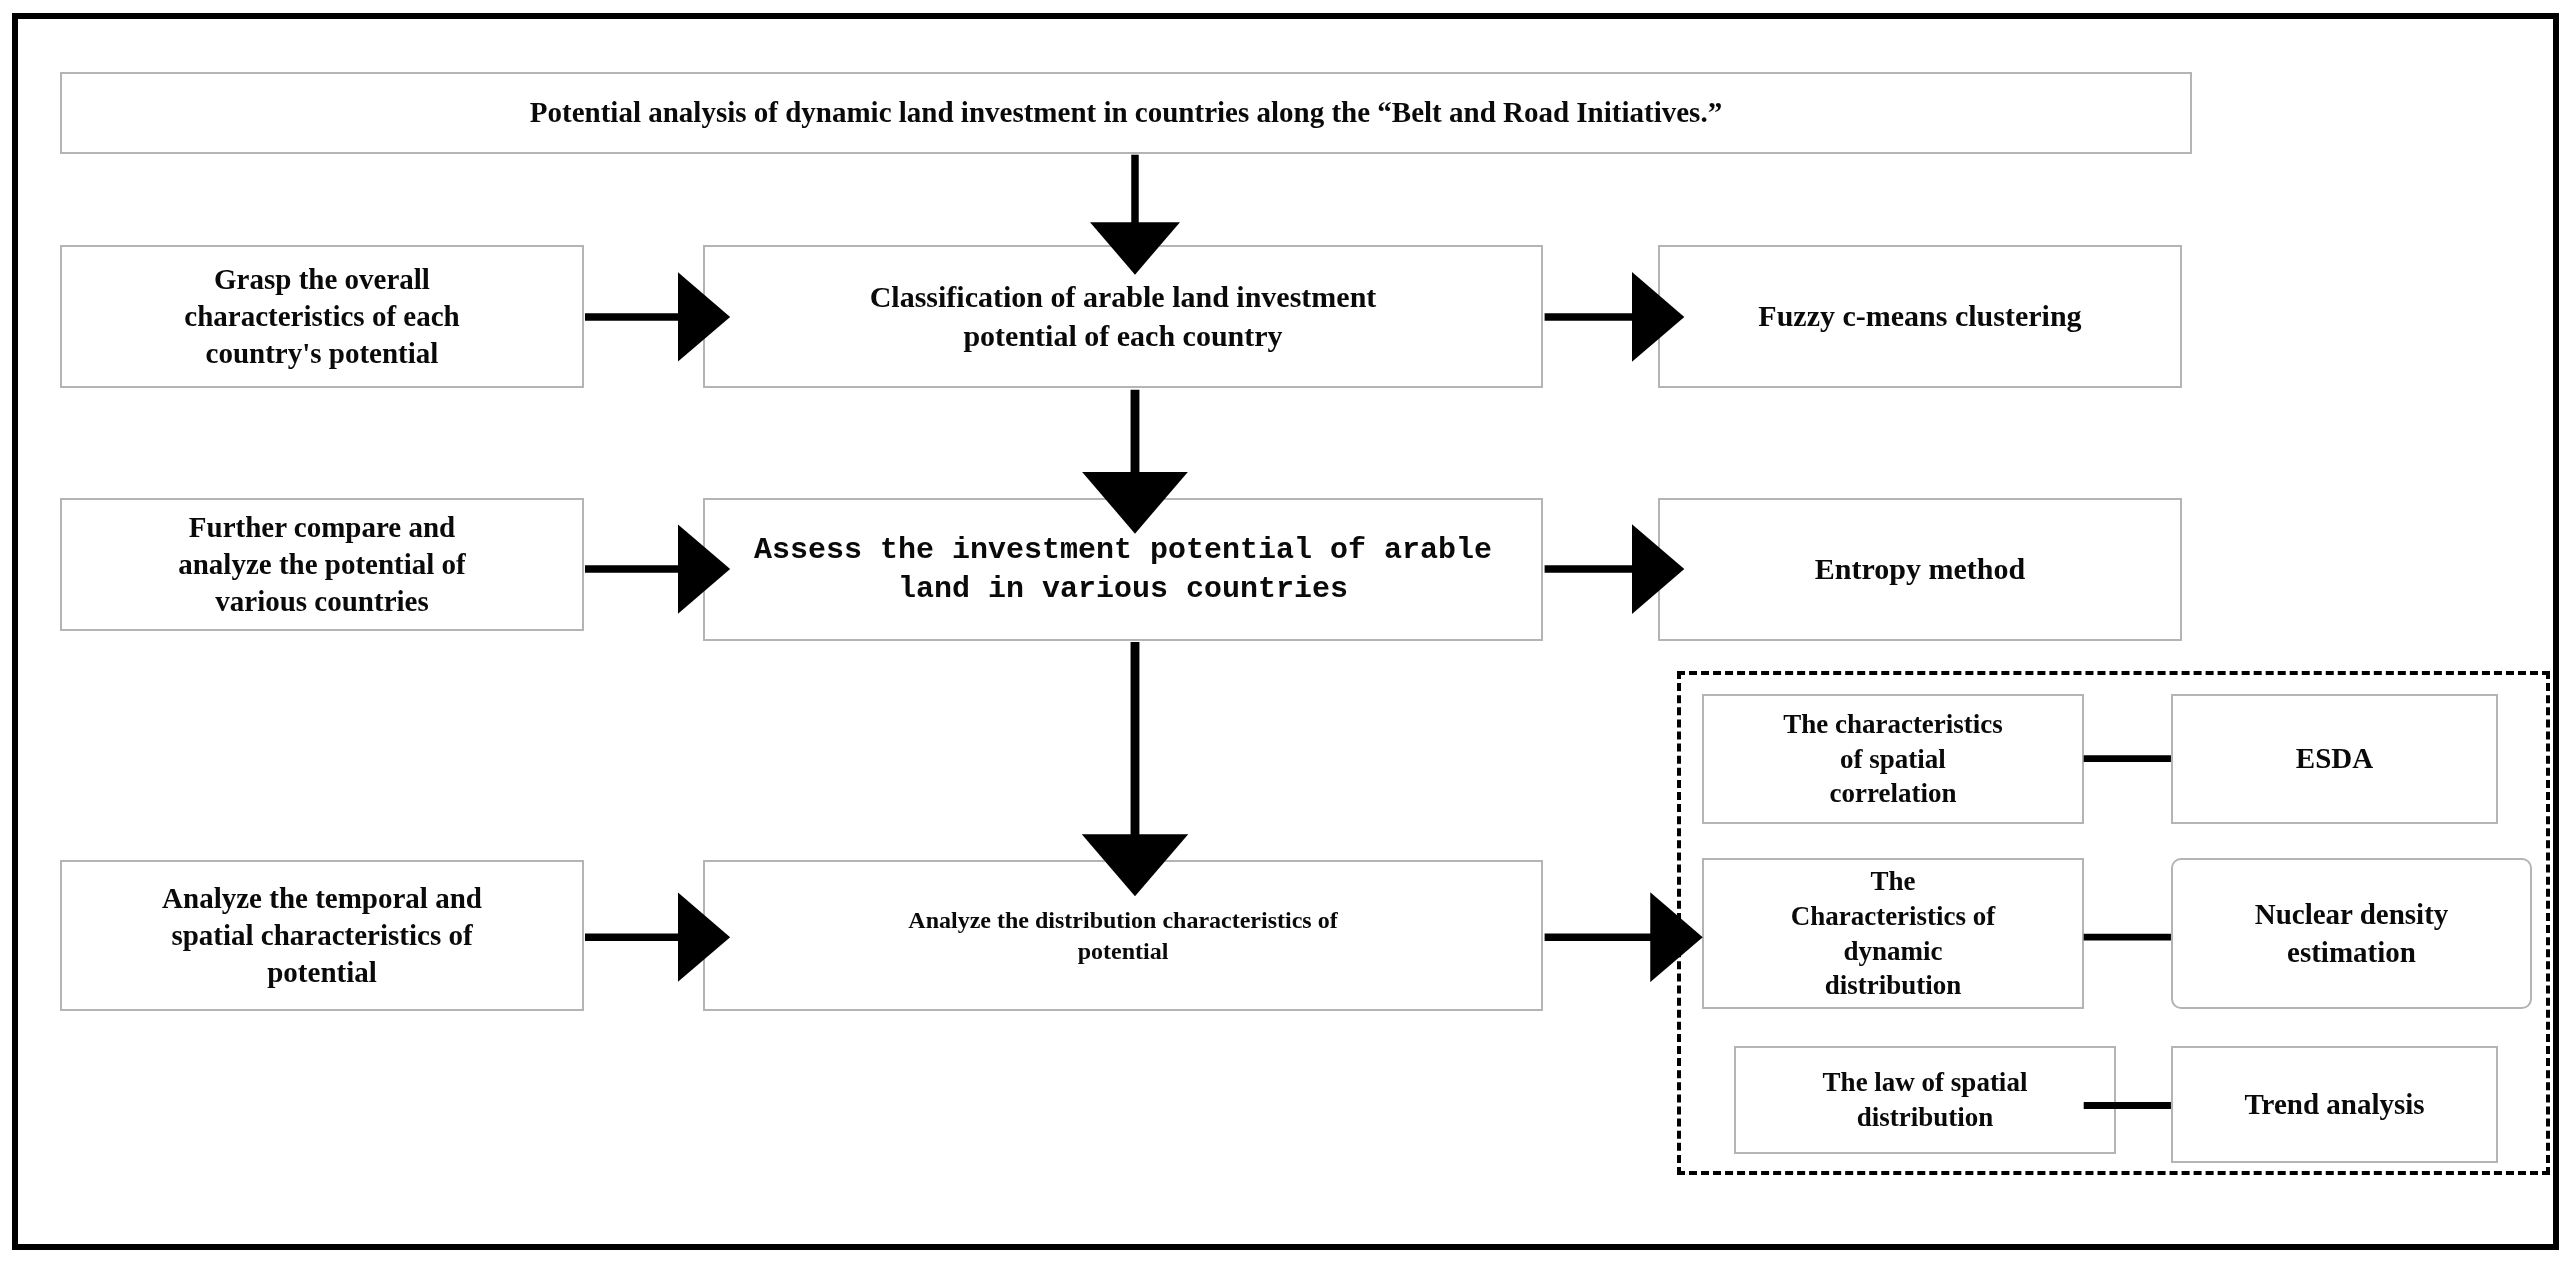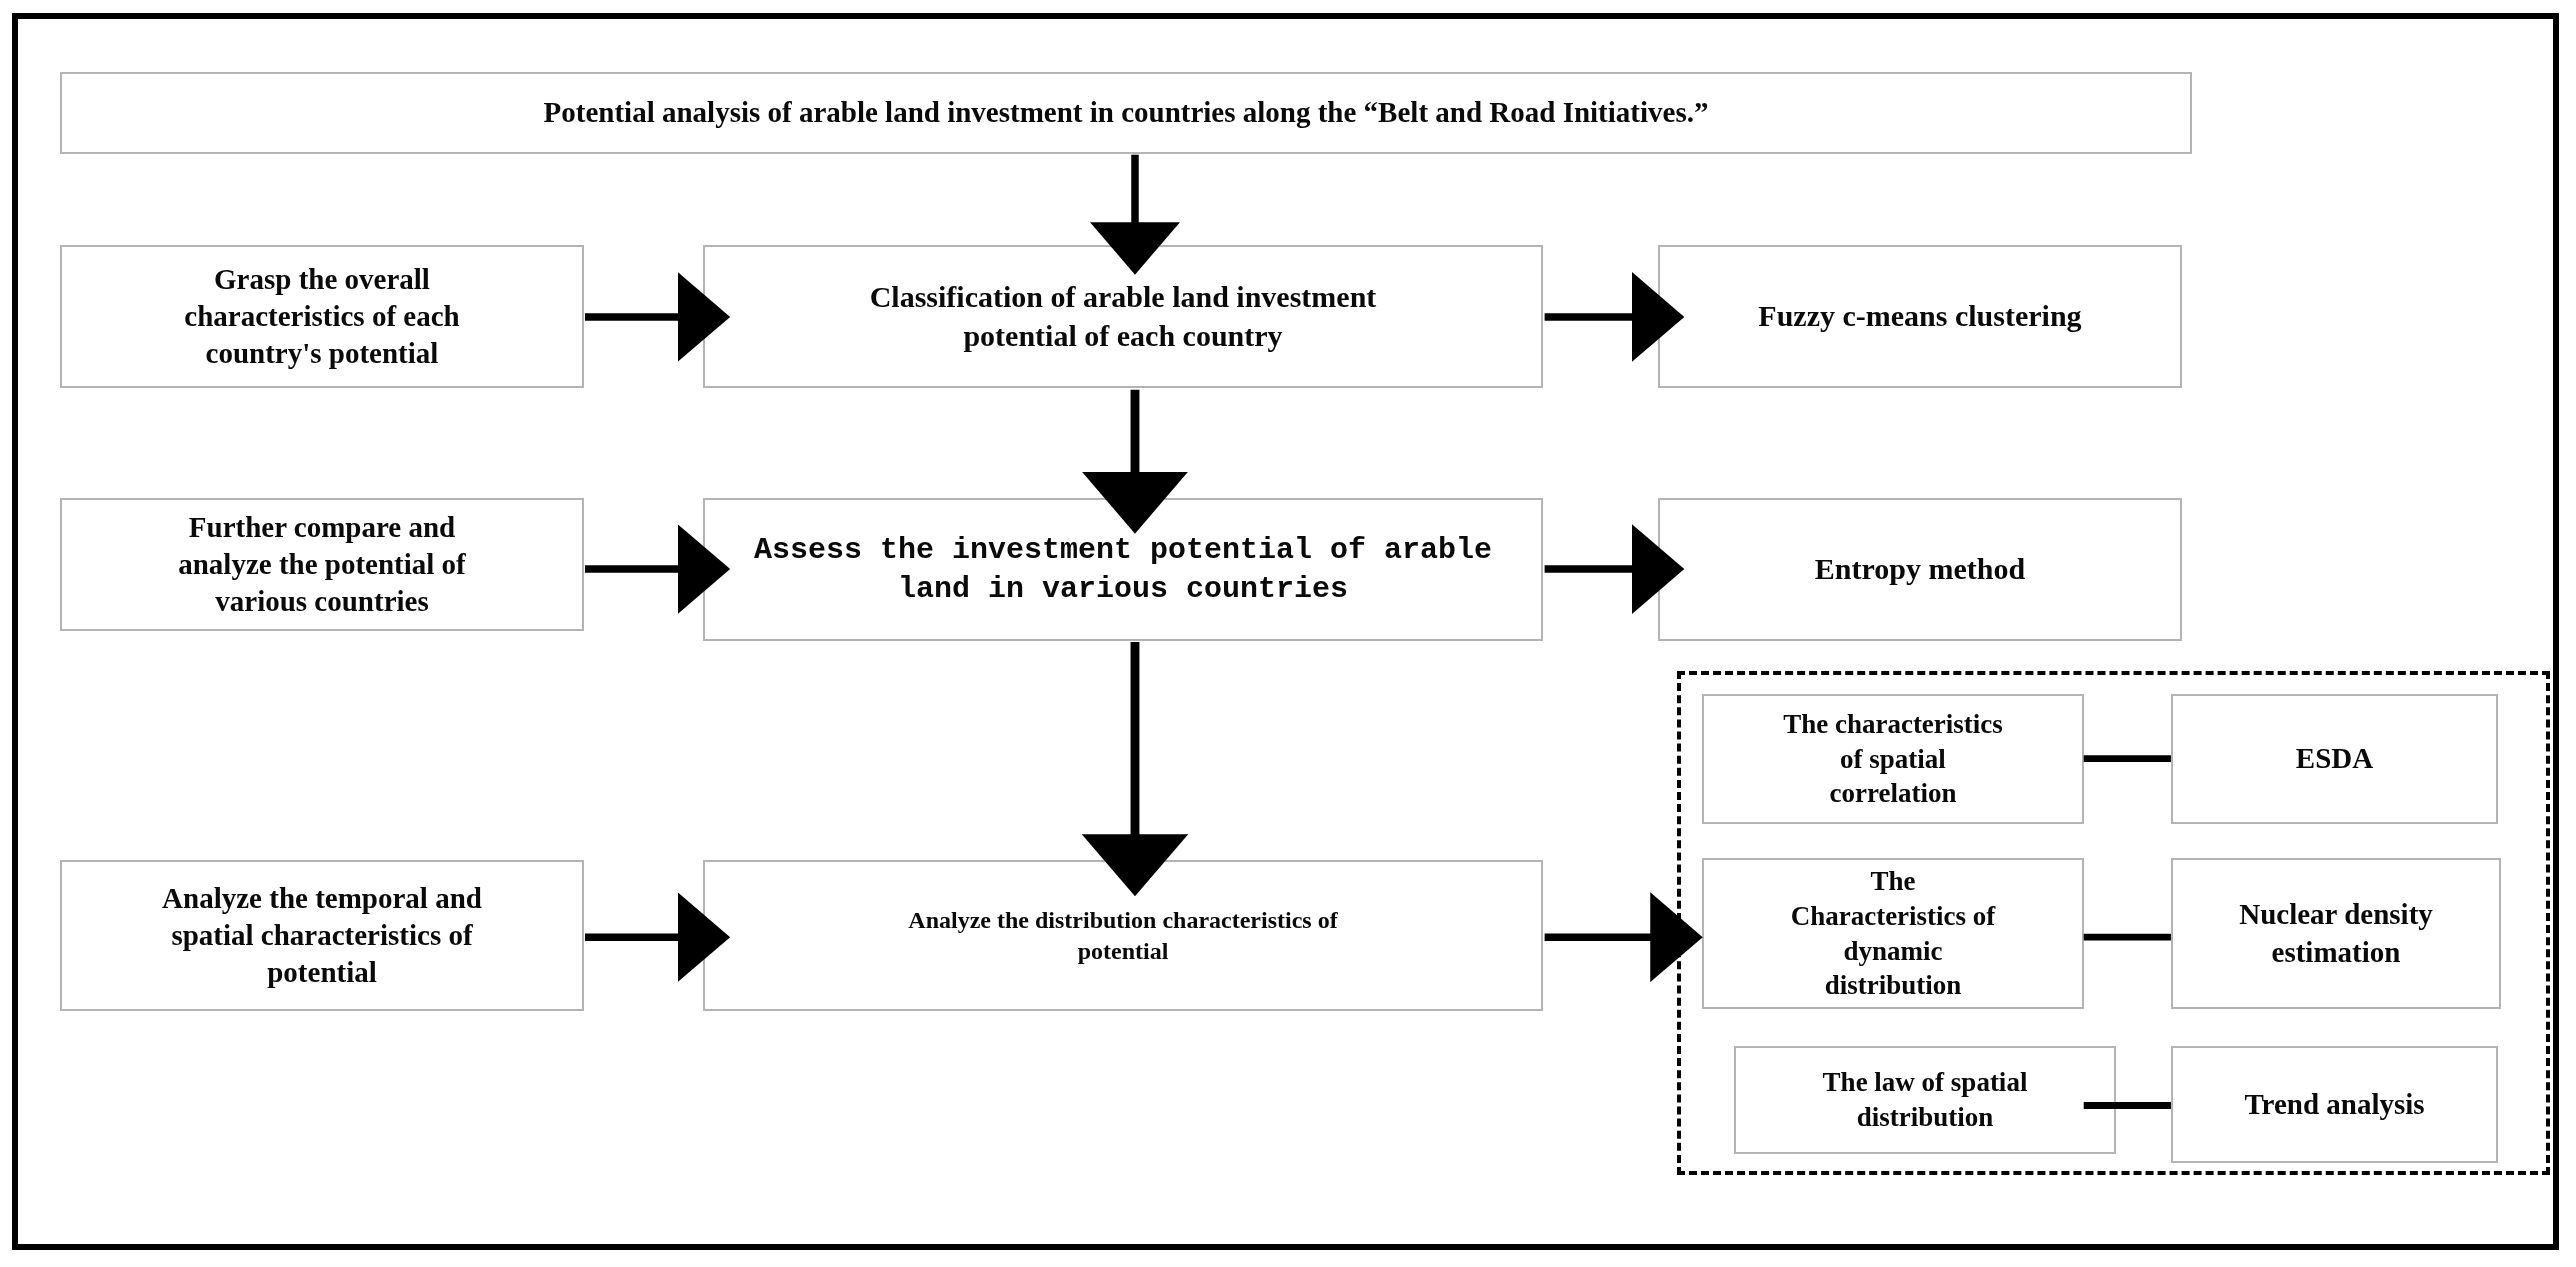--- a/index.html
+++ b/index.html
@@ -80,42 +80,42 @@
     height: 504px;
     box-sizing: border-box;
     border: 4.8px dashed #000000;
     background: transparent;
   }
 
   .box-sub-1a { left: 1702px; top: 694px; width: 382px; height: 130px; font-size: 27px; }
   .box-sub-1b { left: 2171px; top: 694px; width: 327px; height: 130px; font-size: 29px; }
 
   .box-sub-2a { left: 1702px; top: 858px; width: 382px; height: 151px; font-size: 27px; }
-  .box-sub-2b { left: 2171px; top: 858px; width: 330px; height: 151px; font-size: 29px; }
+  .box-sub-2b { left: 2171px; top: 858px; width: 361px; height: 151px; font-size: 29px; border-radius: 10px; }
 
   .box-sub-3a { left: 1702px; top: 1046px; width: 382px; height: 108px; font-size: 27px; margin-left: 32px; }
   .box-sub-3b { left: 2171px; top: 1046px; width: 327px; height: 117px; font-size: 29px; }
 
   
   .connectors {
     position: absolute;
     left: 0; top: 0;
     width: 2576px; height: 1267px;
     pointer-events: none;
   }
 </style>
 </head>
 <body>
 
 <div id="stage">
 
   <div class="outer-frame"></div>
 
   <div class="box box-title">
-    <span class="txt">Potential analysis of arable land investment in countries along the “Belt and Road Initiatives.”</span>
+    <span class="txt">Potential analysis of dynamic land investment in countries along the “Belt and Road Initiatives.”</span>
   </div>
 
   <div class="box box-left-1">
     <span class="txt">Grasp the overall
 characteristics of each
 country's potential</span>
   </div>
   <div class="box box-mid-1">
     <span class="txt">Classification of arable land investment
 potential of each country</span>

